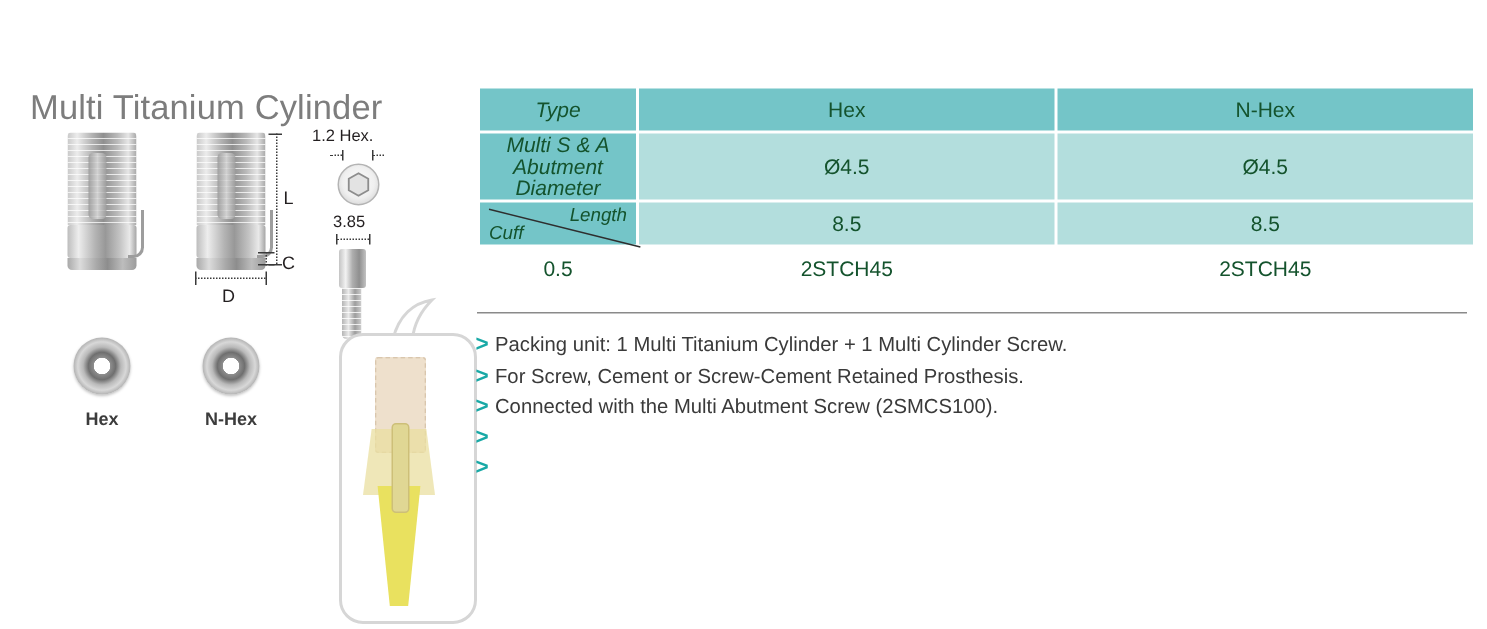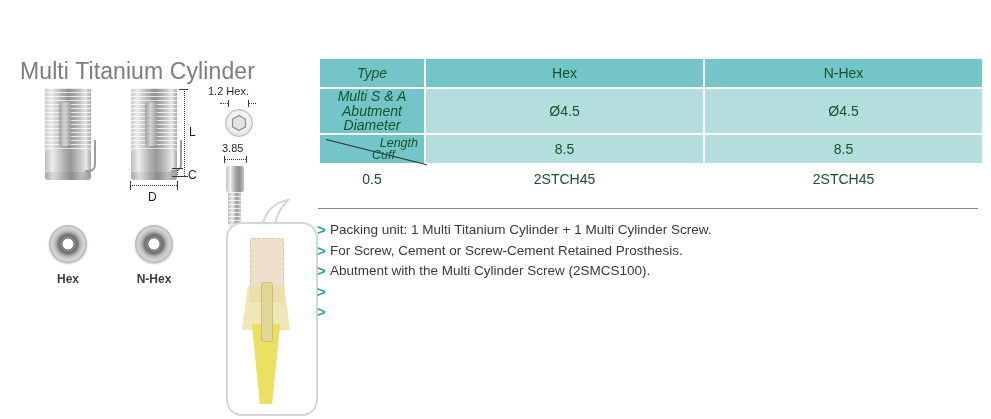--- a/index.html
+++ b/index.html
@@ -284,21 +284,20 @@
     position: absolute;
     right: 6px; top: 1px;
     font-style: italic;
     font-size: 12.5px;
   }
   .diag-cell .t-cuff {
     position: absolute;
     left: 6px; bottom: 1px;
     font-style: italic;
     font-size: 12.5px;
-    margin-left: 46px;
   }
 
   .code-cell {
     background: transparent;
     font-size: 15px;
     height: 30px;
   }
   .code-cell b { font-weight: normal; }
 
   #table-rule {
@@ -466,21 +465,21 @@
   <div class="bullet">
     <span class="arrow">&gt;</span>
     <span class="btext">Packing unit: 1 Multi Titanium Cylinder + 1 Multi Cylinder Screw.</span>
   </div>
   <div class="bullet">
     <span class="arrow">&gt;</span>
     <span class="btext">For Screw, Cement or Screw-Cement Retained Prosthesis.</span>
   </div>
   <div class="bullet">
     <span class="arrow">&gt;</span>
-    <span class="btext">Abutment with the Multi Cylinder Screw (2SMCS100).</span>
+    <span class="btext">Connected with the Multi Abutment Screw (2SMCS100).</span>
   </div>
   <div class="bullet">
     <span class="arrow">&gt;</span>
   </div>
   <div class="bullet">
     <span class="arrow">&gt;</span>
   </div>
 </div>
 
 </body></html>

